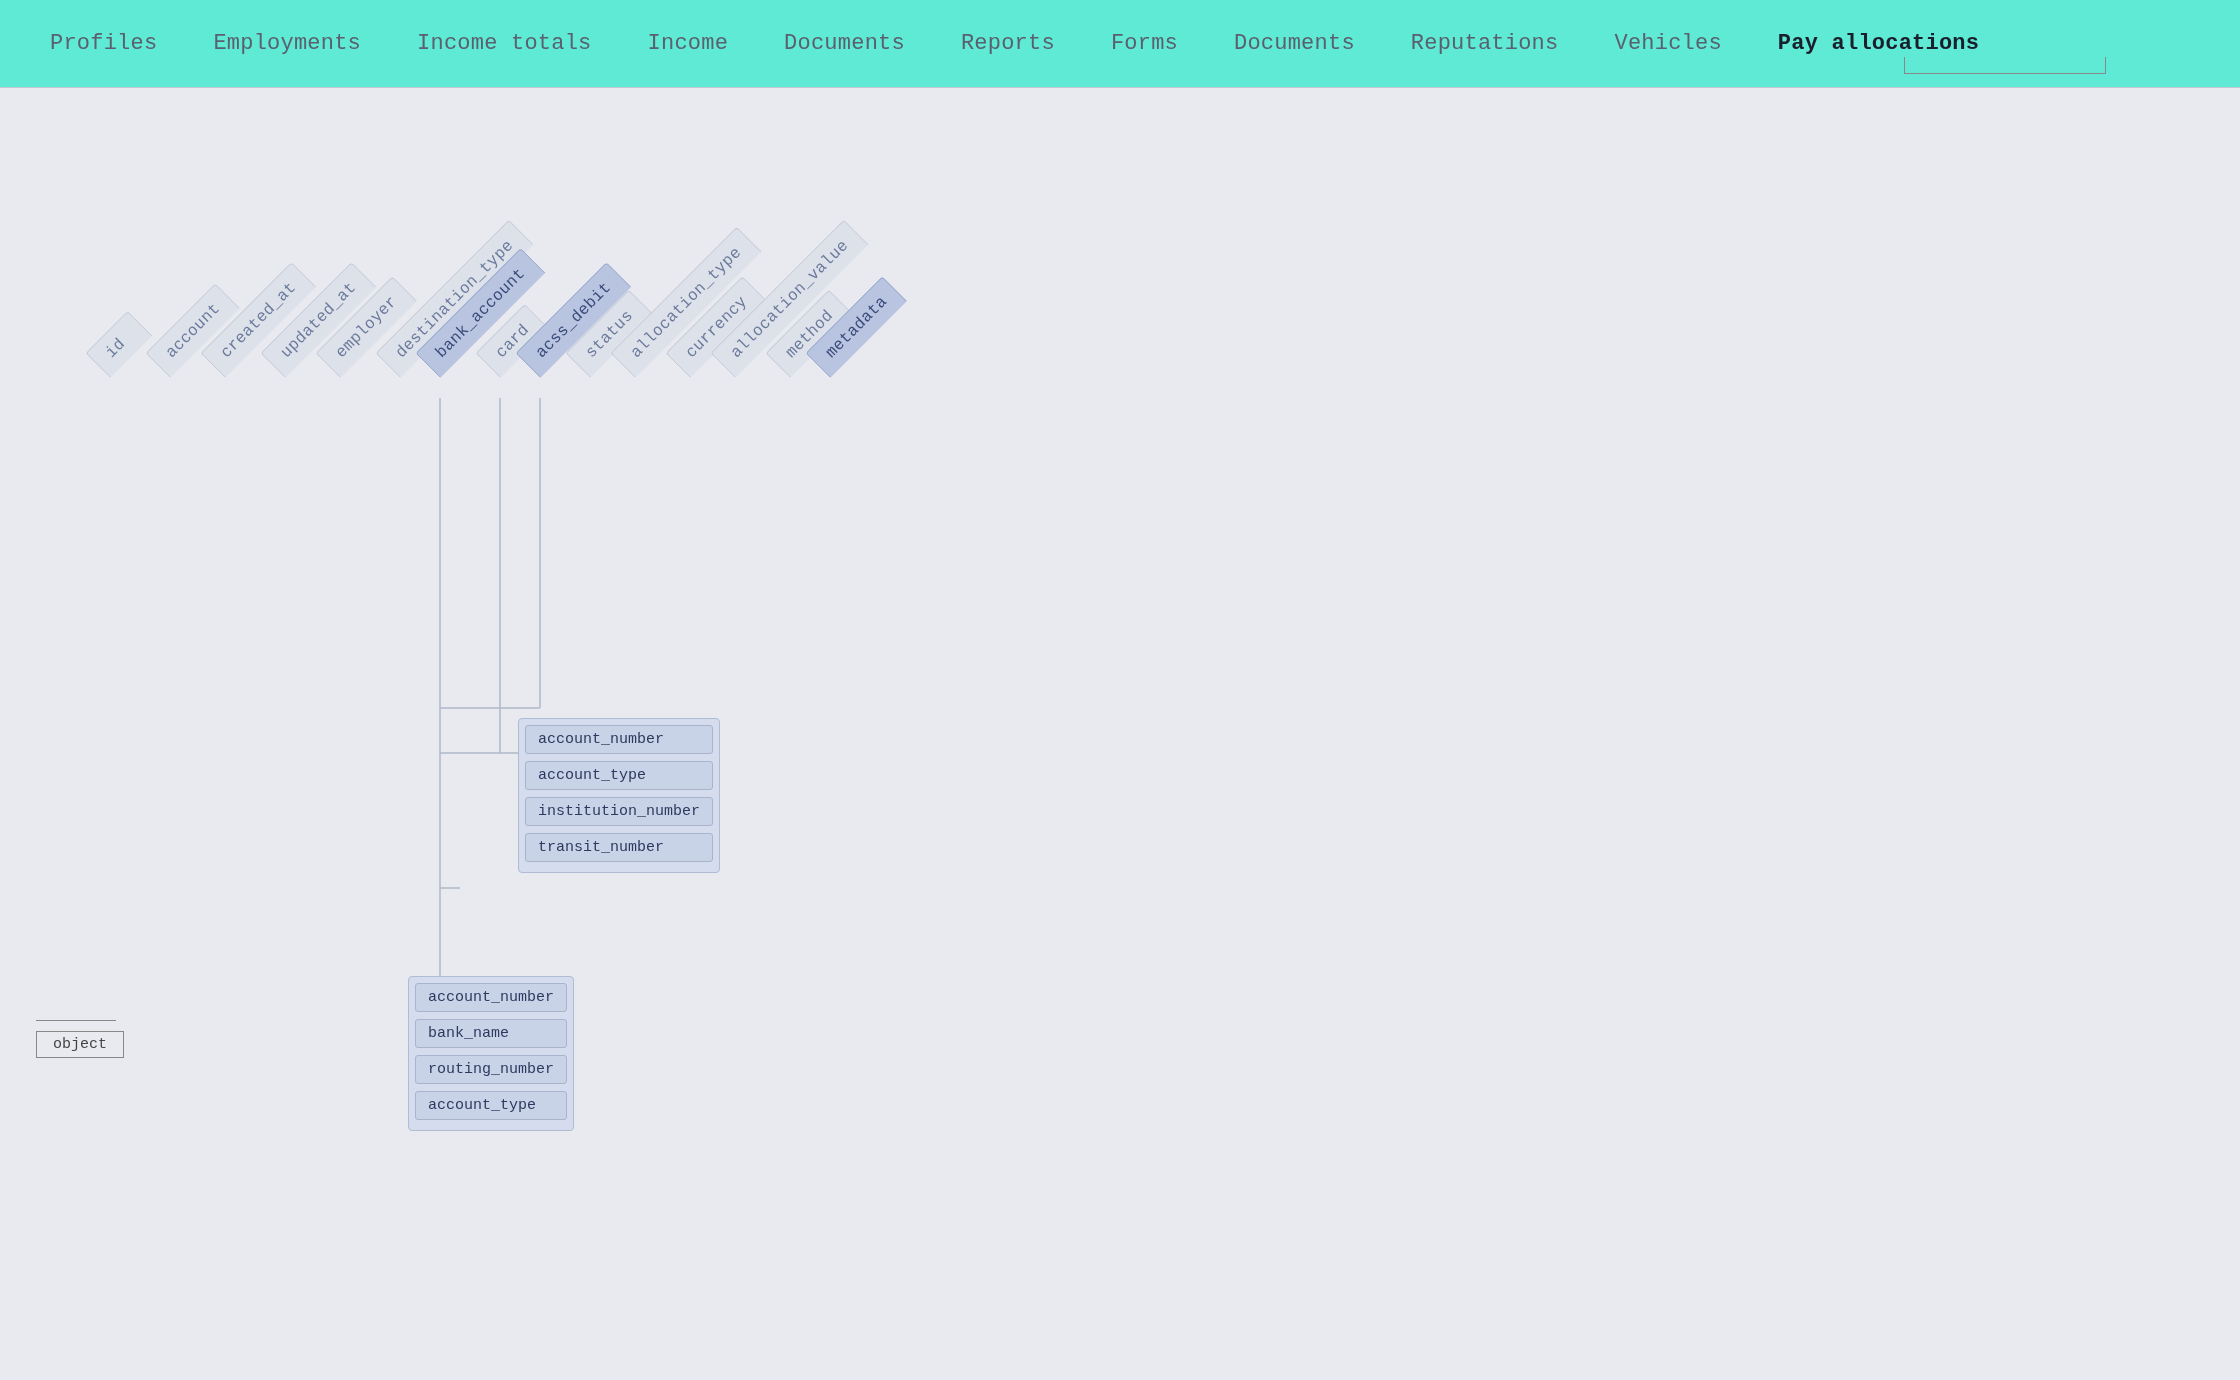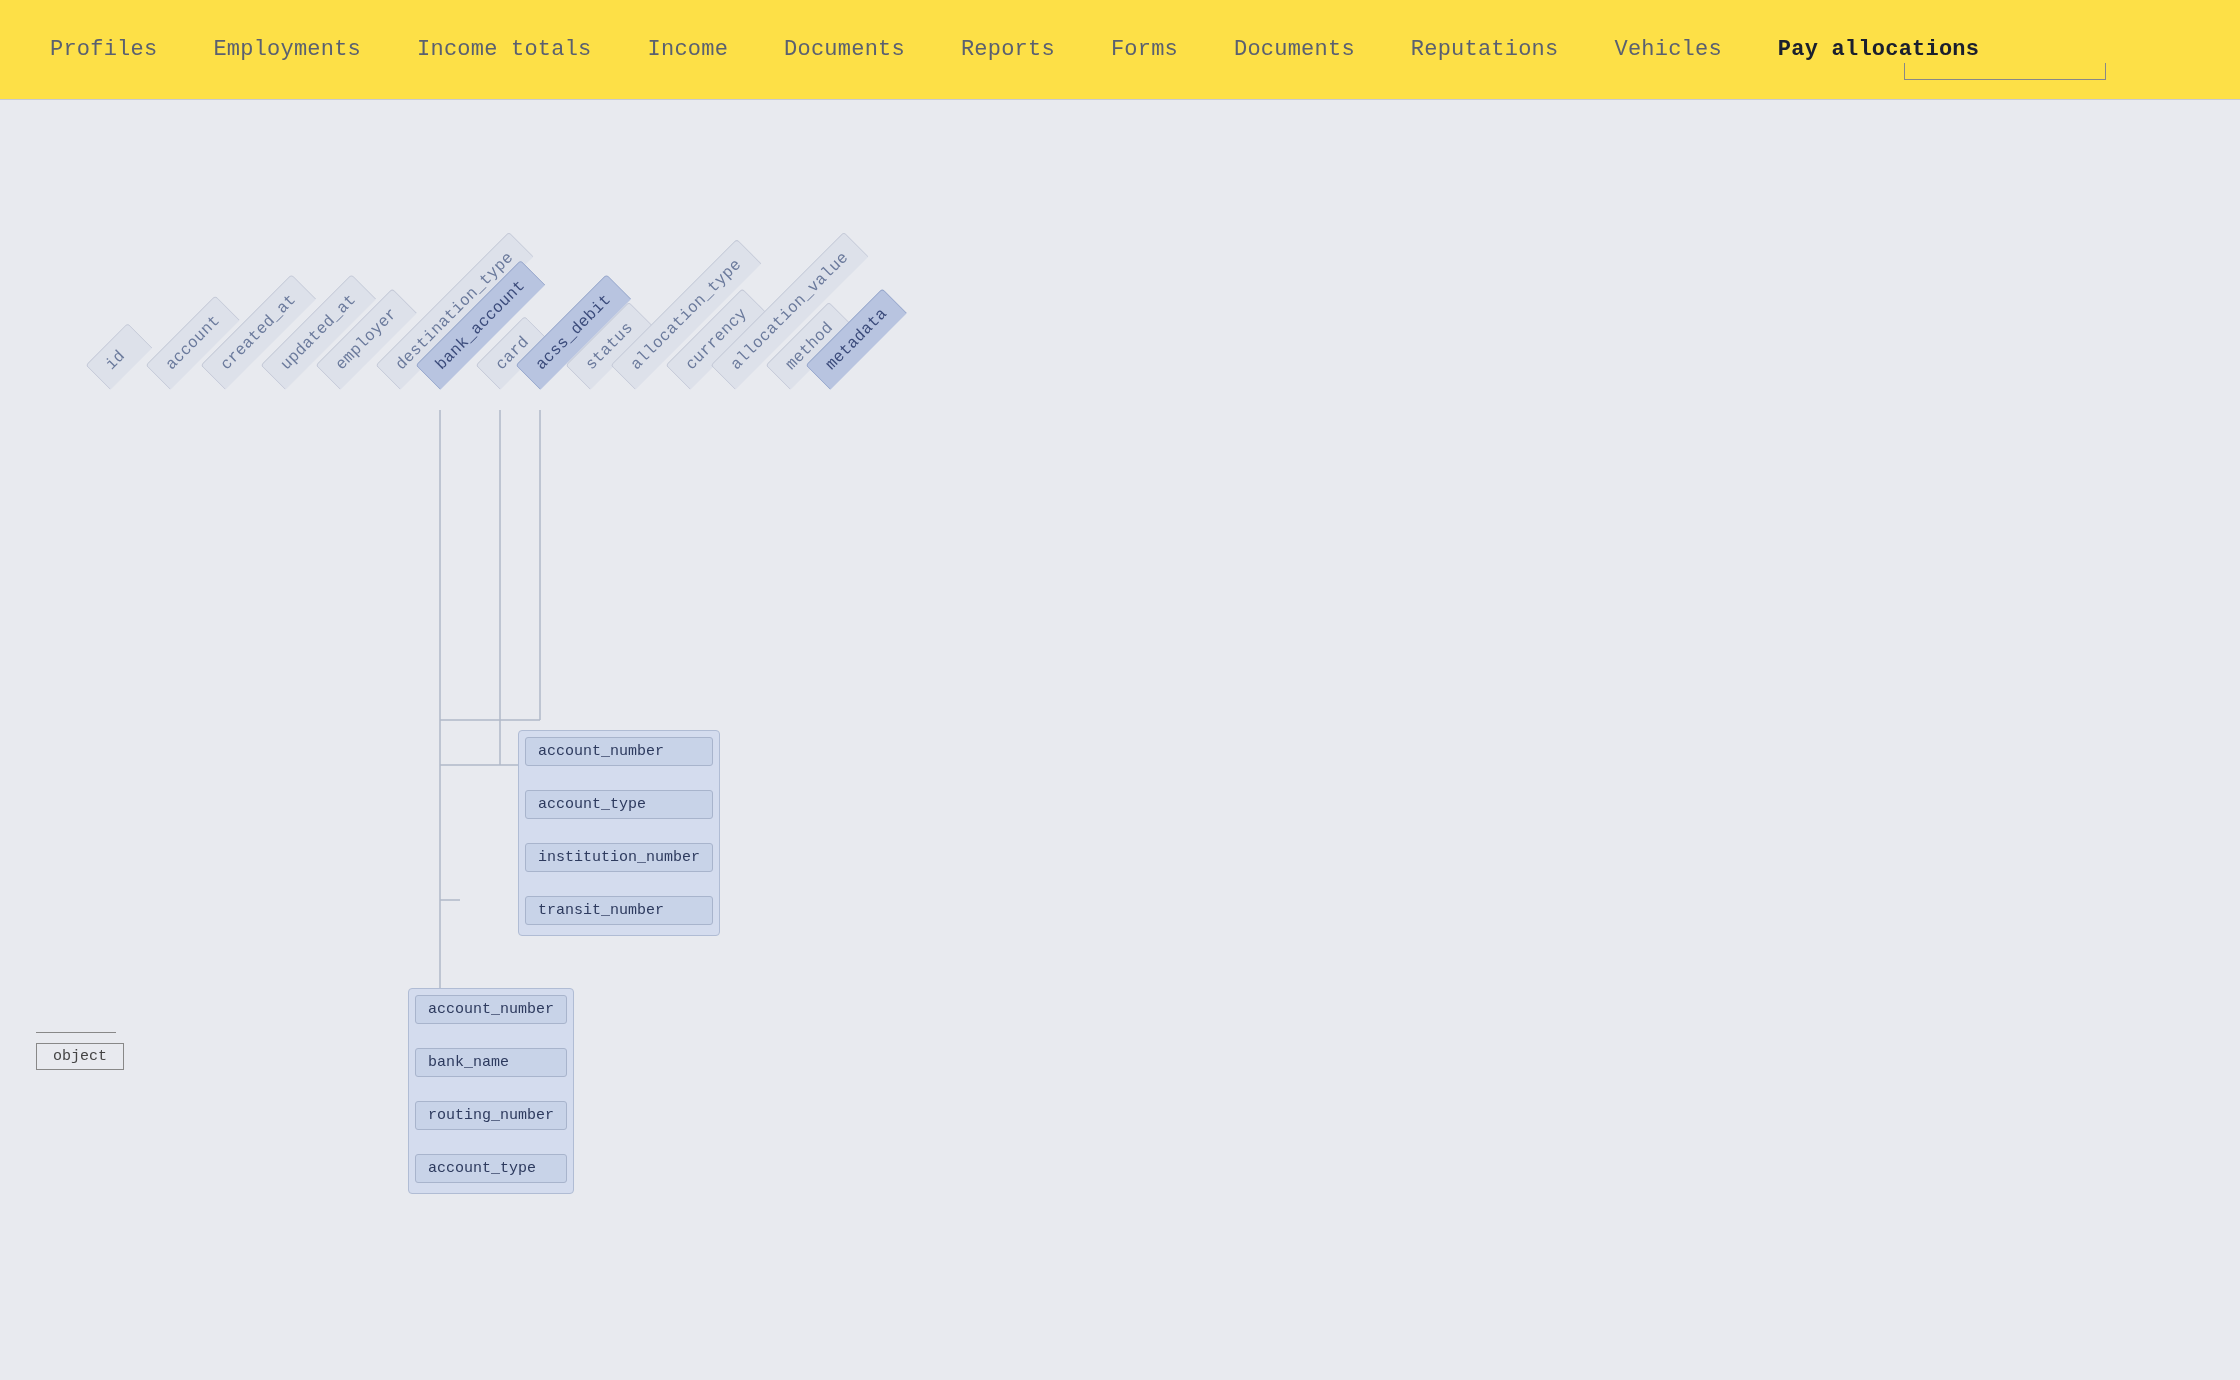--- a/index.html
+++ b/index.html
@@ -11,22 +11,22 @@
       color: #2d3748;
       min-height: 1380px;
       min-width: 2240px;
     }
 
     
     .nav {
       display: flex;
       align-items: center;
       padding: 0 40px;
-      background: #fde047;
-      height: 100px;
+      background: #5eead4;
+      height: 88px;
       border-bottom: 1px solid #c5c9d4;
       gap: 0;
       text-align: right;
     }
 
     .nav-item {
       font-family: 'Courier New', Courier, monospace;
       font-size: 22px;
       color: #5a6070;
       padding: 0 28px;
@@ -127,21 +127,21 @@
     }
 
     .field-group {
       position: absolute;
       border: 1px solid #b0bcd4;
       border-radius: 4px;
       background: #d4dcee;
       padding: 6px;
       display: flex;
       flex-direction: column;
-      gap: 20px;
+      gap: 3px;
     }
 
     
     .legend {
       position: absolute;
       bottom: 60px;
       left: 36px;
     }
 
     .legend-line {

